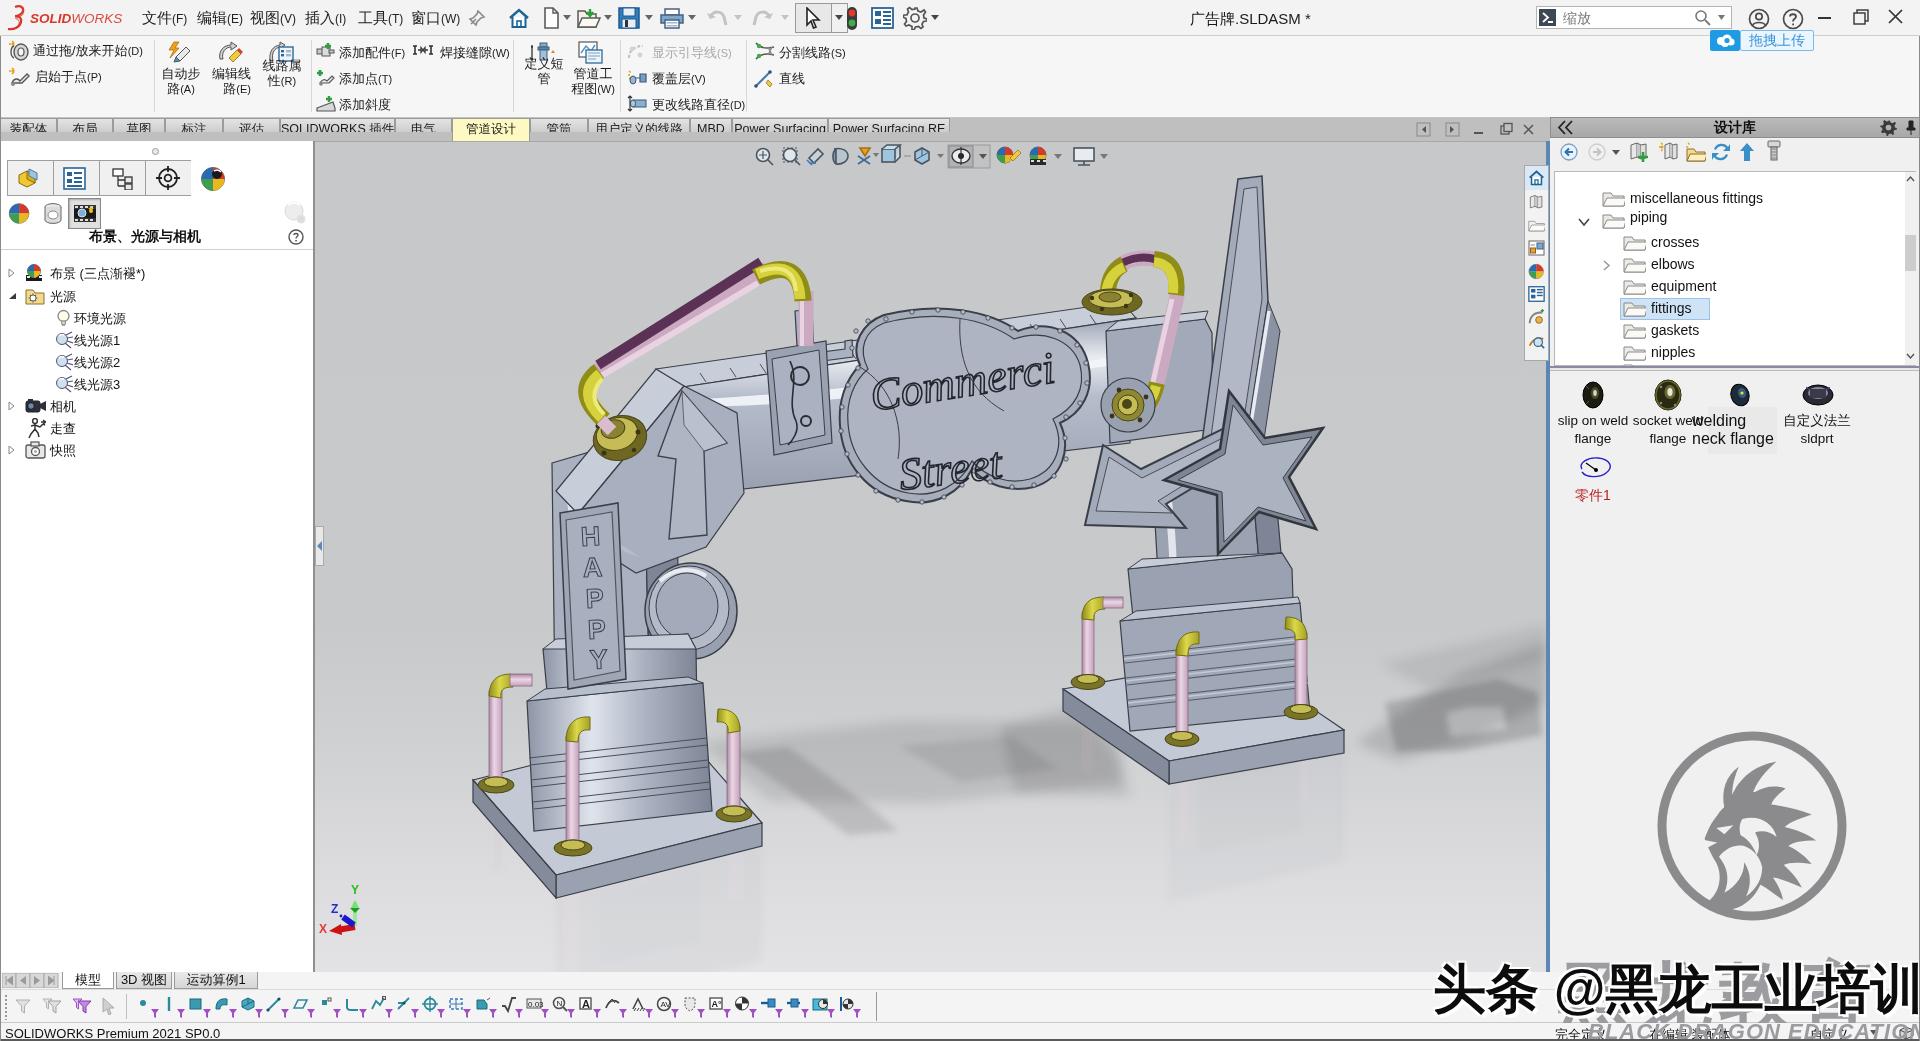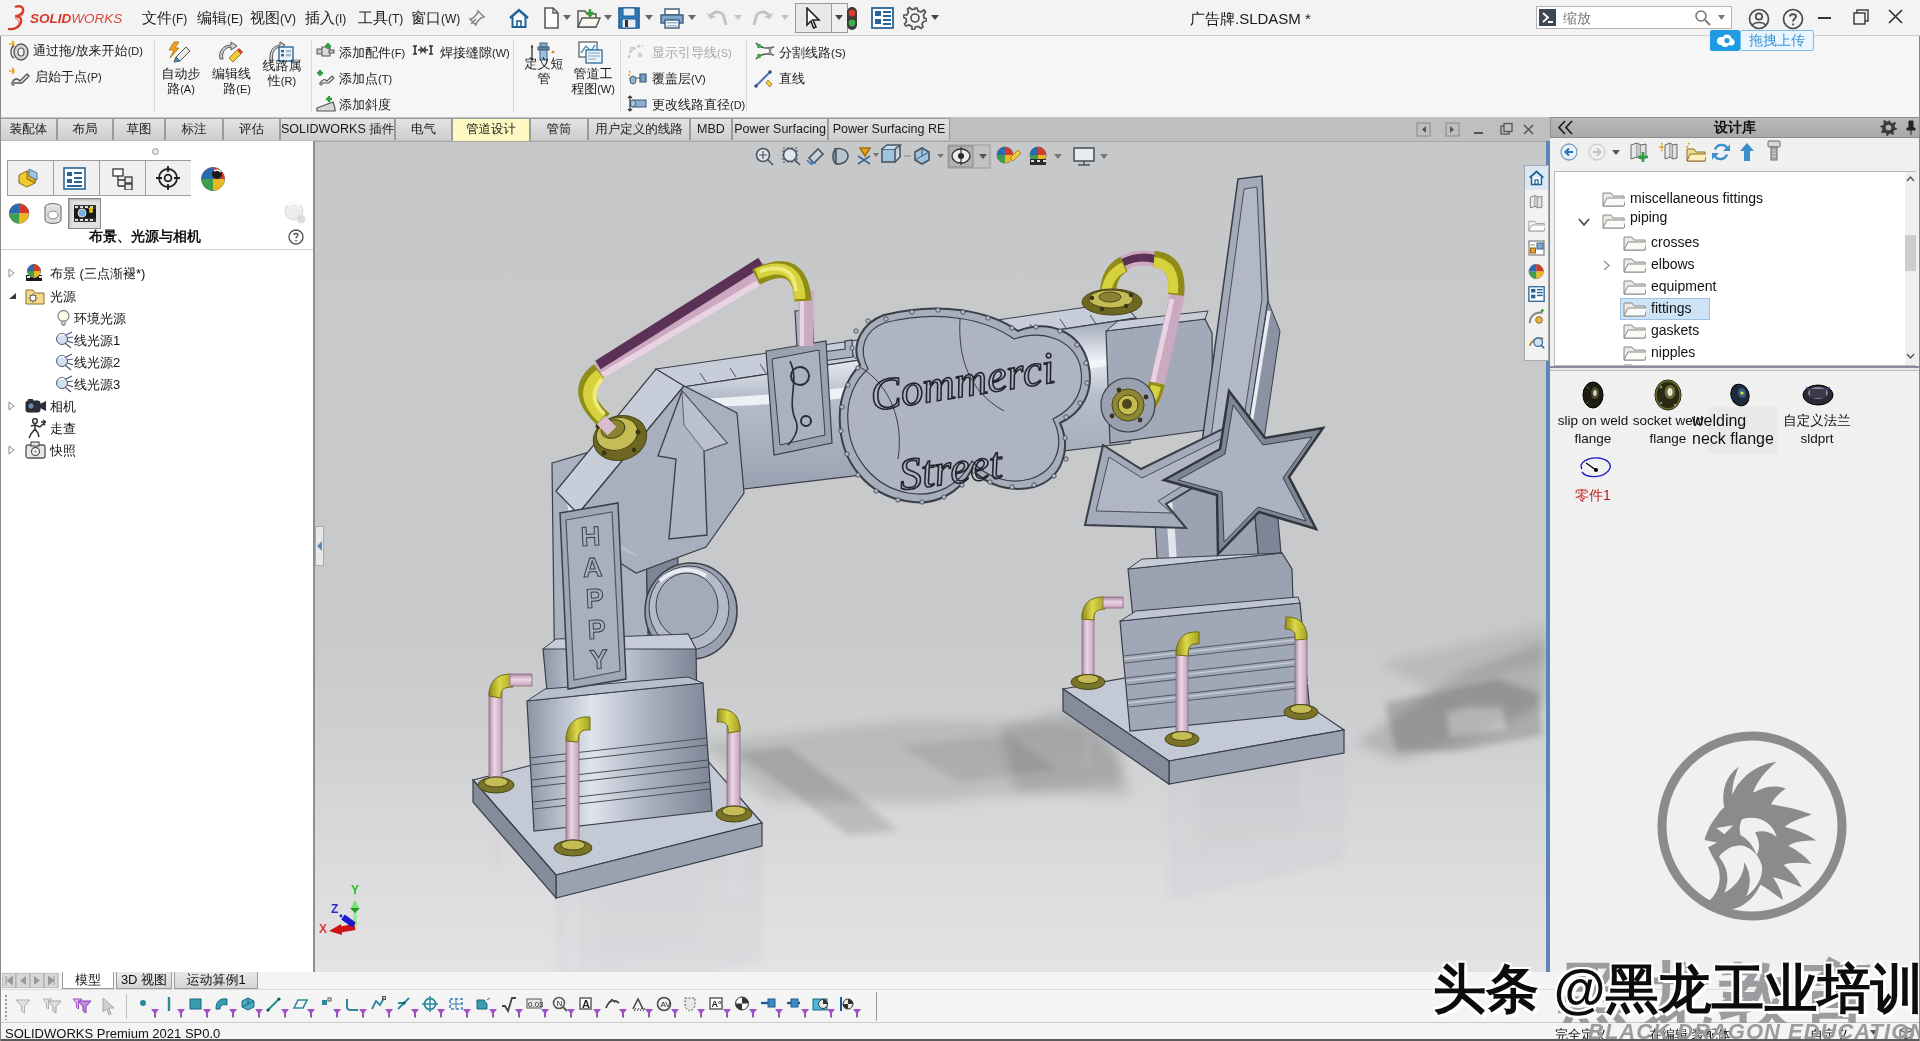--- a/index.html
+++ b/index.html
@@ -13,21 +13,21 @@
 .menukey { font-size:12px; }
 
 
 #ribbon { position:absolute; left:0; top:36px; width:1920px; height:82px; background:#f6f6f7; border-bottom:1px solid #c3c3c3; }
 .rdiv { position:absolute; top:4px; width:1px; height:72px; background:#d8d8d8; }
 .rlab { position:absolute; font-size:13px; color:#1a1a1a; white-space:nowrap; }
 .rlabg { color:#a8a8a8; }
 
 
 #tabbar { position:absolute; left:0; top:118px; width:1920px; height:23px; background:#bfbfbf; }
-.rtab { position:absolute; top:0; height:22px; background:linear-gradient(#e3e3e3,#cdcdcd); border:1px solid #9b9b9b; border-bottom:none; font-size:12.5px; overflow:hidden; white-space:nowrap; color:#1a1a1a; text-align:center; line-height:21px; }
+.rtab { position:absolute; top:0; height:14px; background:linear-gradient(#e3e3e3,#cdcdcd); border:1px solid #9b9b9b; border-bottom:none; font-size:12.5px; overflow:hidden; white-space:nowrap; color:#1a1a1a; text-align:center; line-height:21px; }
 .rtab.active { background:#fef9c3; height:23px; z-index:2; }
 
 
 #leftpanel { position:absolute; left:0; top:141px; width:315px; height:831px; background:#ffffff; border-right:2px solid #8f8f8f;padding-left:16px; }
 .treerow { position:absolute; left:0; width:100%; height:22px; font-size:13px; color:#111; }
 
 
 #viewport { position:absolute; left:315px; top:141px; width:1231px; height:831px; border-top:1px solid #a8a8a8; background:linear-gradient(#c7c8ca 0%,#c8c9cb 58%,#cfd0d2 72%,#dcdcde 88%,#e3e3e5 100%); overflow:hidden; }
 
 

